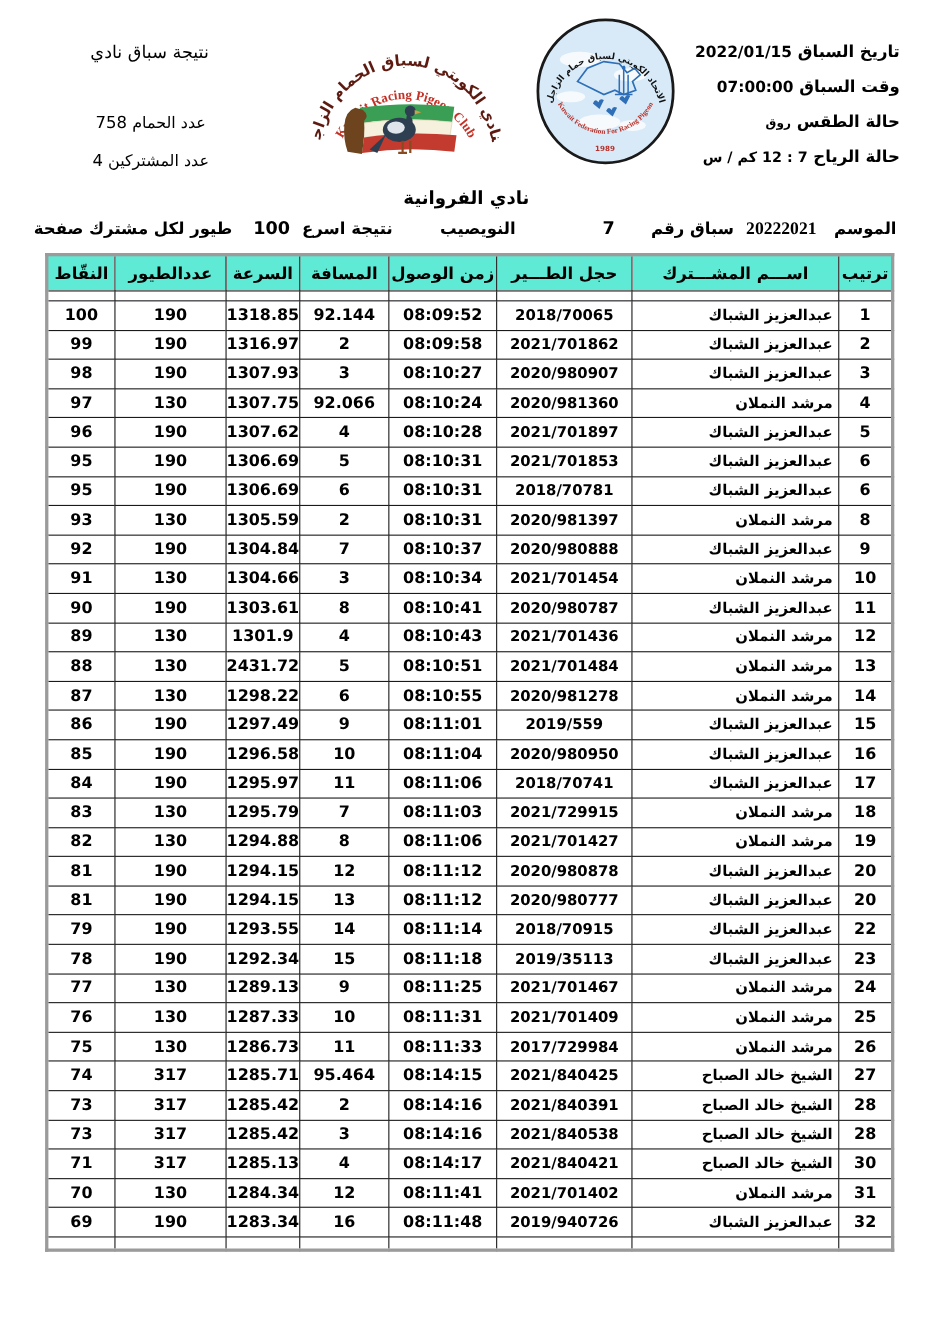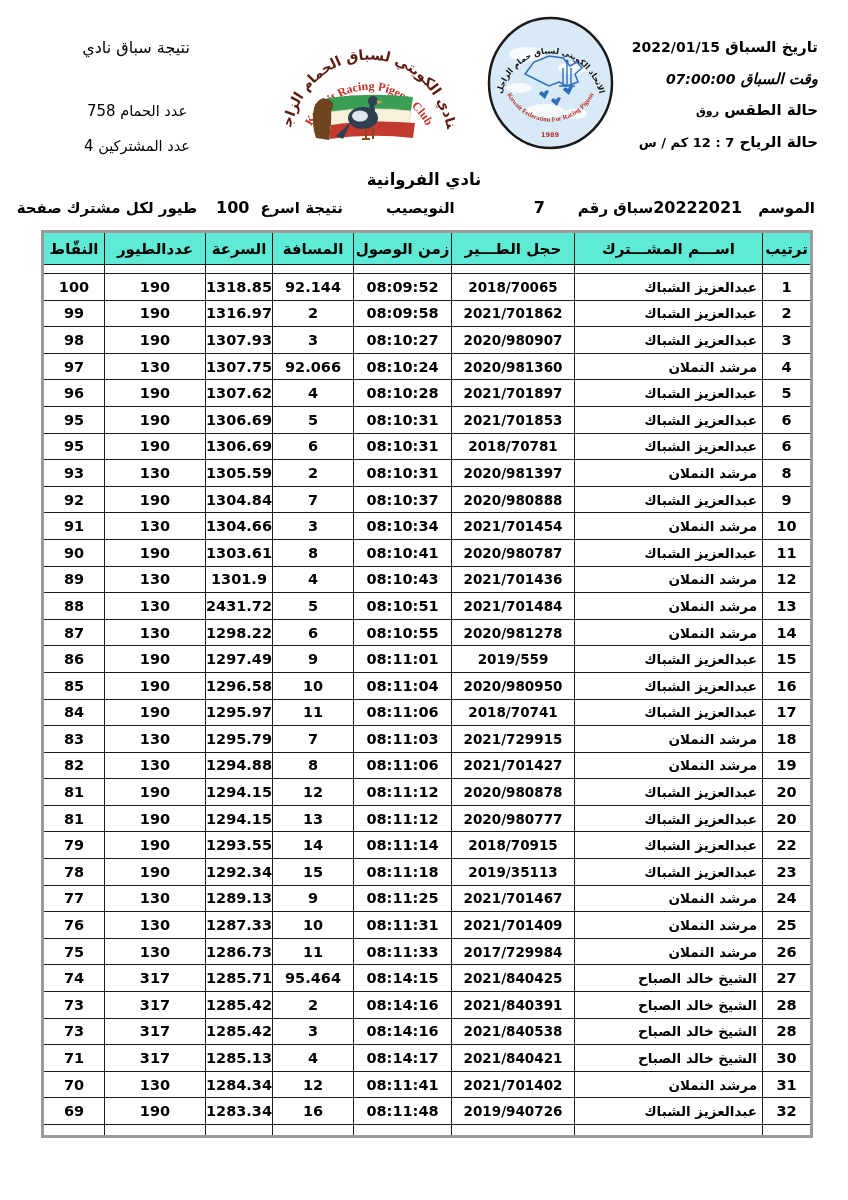--- a/index.html
+++ b/index.html
@@ -7,36 +7,36 @@
         font-family:"DejaVu Sans",sans-serif;color:#000;}
   
   .lline{position:absolute;left:0;width:202px;text-align:center;direction:rtl;font-weight:normal;margin-left:35px;}
   .l-title{top:38px;font-size:16px;}
   .l-pigeons{top:102px;font-size:14.5px;}
   .l-parts{top:137px;font-size:14.5px;}
   .lline .num{font-size:15px;padding-left:2px;}
   
   .rline{position:absolute;right:30px;direction:rtl;text-align:right;font-weight:bold;white-space:nowrap;}
   .r1{top:38px;font-size:15px;}
-  .r2{top:70px;font-size:15px;font-style:italic;}
+  .r2{top:70px;font-size:15px;}
   .r3{top:101px;font-size:15px;}
   .r4{top:133px;font-size:15px;}
   .rval{font-size:14px;}
   .rval-small{font-size:11px;}
   .rval-wind{font-size:13px;}
   
   .logo-club{position:absolute;left:283px;top:12px;}
   .logo-fed{position:absolute;left:487px;top:16px;}
   
   .club-name{position:absolute;top:170px;left:0;width:100%;text-align:center;
              font-weight:bold;font-size:16.5px;direction:rtl;}
   .info-row{position:absolute;top:198px;right:33px;left:28px;direction:rtl;display:flex;
             align-items:baseline;font-weight:bold;font-size:15px;white-space:nowrap;}
   .info-row .num{font-size:16px;}
-  .mlA{margin-left:16px;} .mlB{} .mlC{margin-left:33px;}
+  .mlA{margin-left:16px;} .mlB{margin-left:11px;font-family:Liberation Serif, serif;} .mlC{margin-left:33px;}
   .mlD{margin-left:79px;} .mlE{margin-left:43px;} .mlF{margin-left:11px;}
   .mlG{margin-left:19px;} .mlH{margin-left:5px;}  .mlI{}
   
   table.results{position:absolute;left:41px;top:230px;width:769px;border-collapse:collapse;
                 direction:rtl;table-layout:fixed;border:3px solid #9b9b9b;}
   table.results th,table.results td{border:1px solid #1a1a1a;padding:0;text-align:center;
                 font-weight:bold;overflow:hidden;}
   table.results th{background:#5eead4;height:31px;font-size:15px;}
   tr.spacer-top td{height:8px;border-top:1px solid #1a1a1a;}
   tr.spacer-bottom td{height:10px;}

